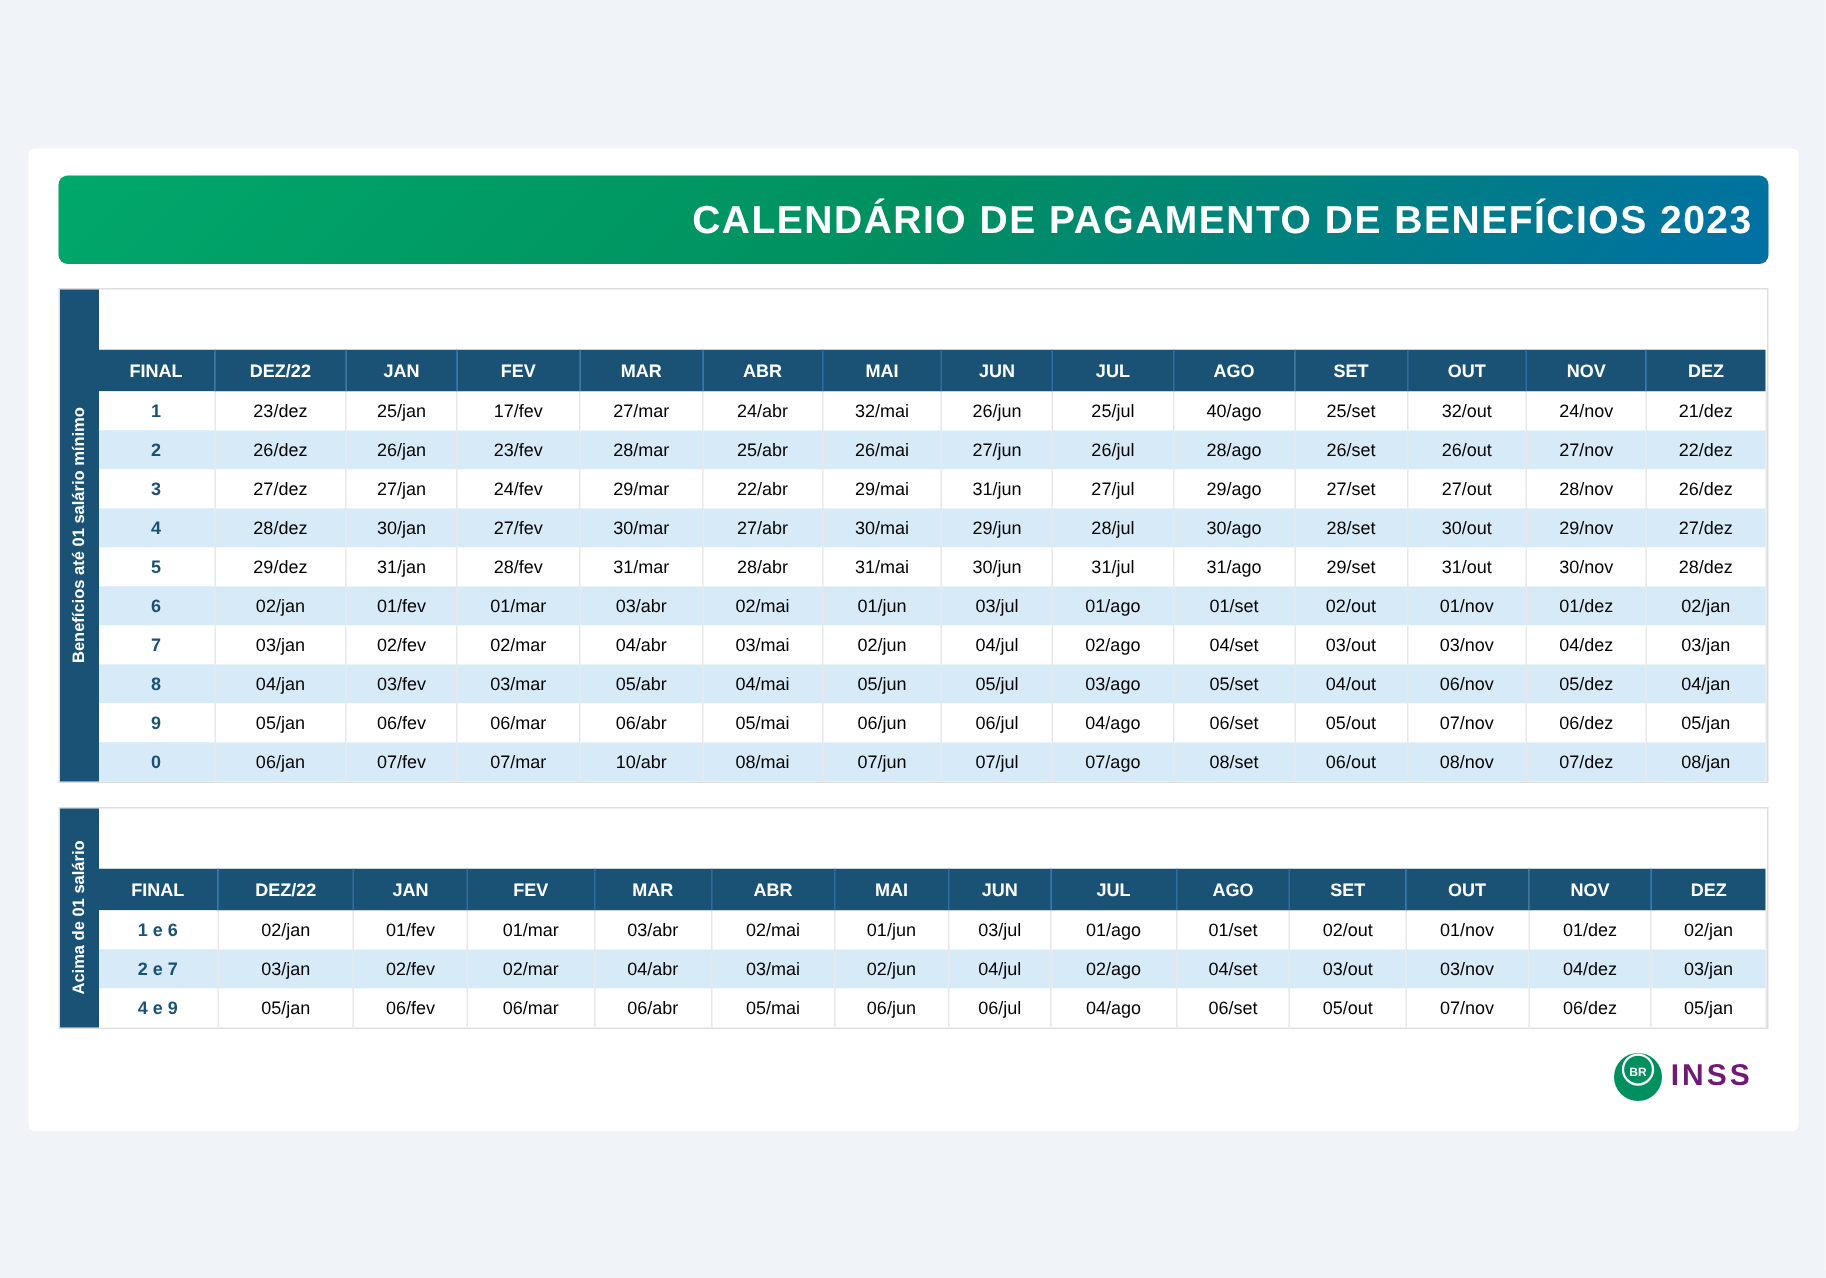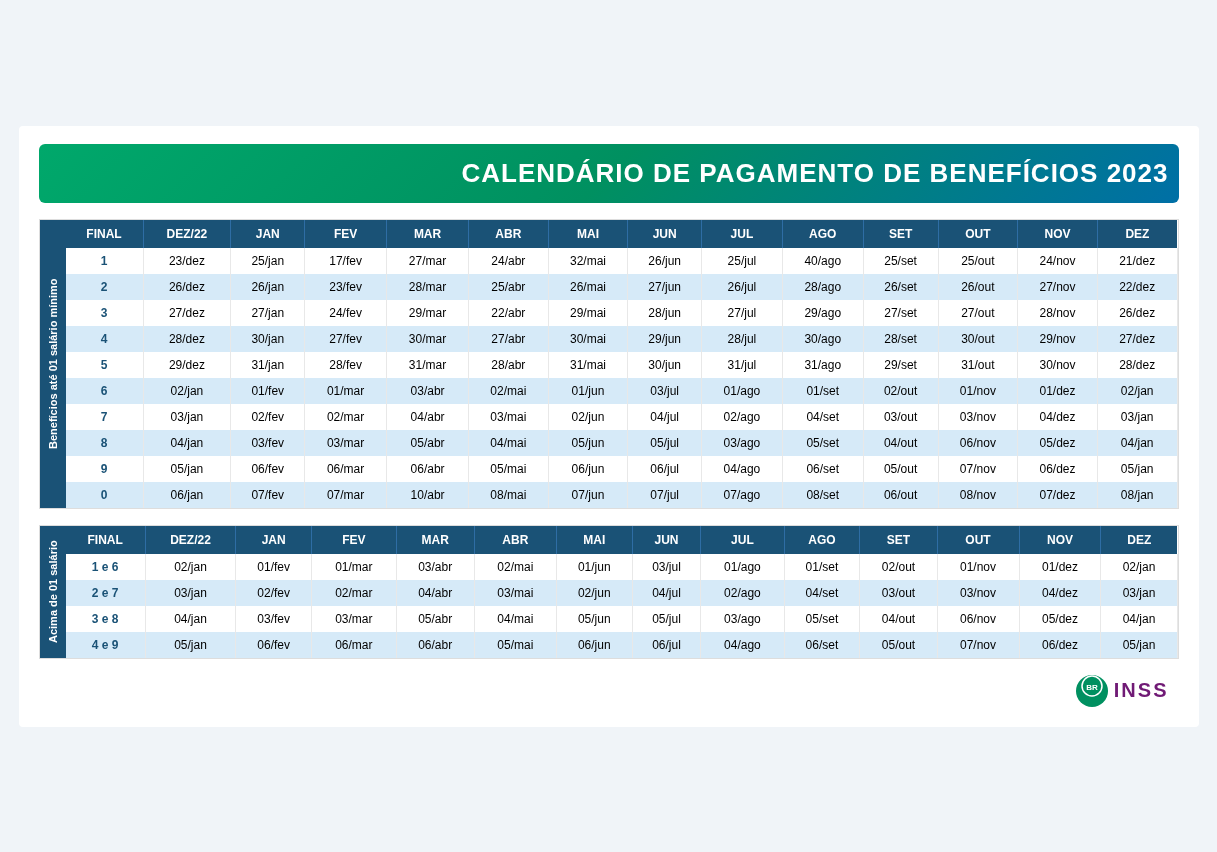--- a/index.html
+++ b/index.html
@@ -47,20 +47,21 @@
       text-align: center;
       padding: 8px 4px;
       min-width: 26px;
       display: flex;
       align-items: center;
       justify-content: center;
     }
     .table-wrap {
       flex: 1;
       overflow: hidden;
+      margin-top: 40px;
     }
     table {
       width: 100%;
       border-collapse: collapse;
       font-size: 12px;
     }
     thead tr {
       background: #1a5276;
       color: white;
     }
@@ -153,21 +154,21 @@
               <td>23/dez</td>
               <td>25/jan</td>
               <td>17/fev</td>
               <td>27/mar</td>
               <td>24/abr</td>
               <td>32/mai</td>
               <td>26/jun</td>
               <td>25/jul</td>
               <td>40/ago</td>
               <td>25/set</td>
-              <td>25/out</td>
+              <td>32/out</td>
               <td>24/nov</td>
               <td>21/dez</td>
             </tr>
             <tr>
               <td>2</td>
               <td>26/dez</td>
               <td>26/jan</td>
               <td>23/fev</td>
               <td>28/mar</td>
               <td>25/abr</td>
@@ -181,21 +182,21 @@
               <td>22/dez</td>
             </tr>
             <tr>
               <td>3</td>
               <td>27/dez</td>
               <td>27/jan</td>
               <td>24/fev</td>
               <td>29/mar</td>
               <td>22/abr</td>
               <td>29/mai</td>
-              <td>28/jun</td>
+              <td>31/jun</td>
               <td>27/jul</td>
               <td>29/ago</td>
               <td>27/set</td>
               <td>27/out</td>
               <td>28/nov</td>
               <td>26/dez</td>
             </tr>
             <tr>
               <td>4</td>
               <td>28/dez</td>
@@ -362,36 +363,20 @@
               <td>02/jun</td>
               <td>04/jul</td>
               <td>02/ago</td>
               <td>04/set</td>
               <td>03/out</td>
               <td>03/nov</td>
               <td>04/dez</td>
               <td>03/jan</td>
             </tr>
             <tr>
-              <td>3 e 8</td>
-              <td>04/jan</td>
-              <td>03/fev</td>
-              <td>03/mar</td>
-              <td>05/abr</td>
-              <td>04/mai</td>
-              <td>05/jun</td>
-              <td>05/jul</td>
-              <td>03/ago</td>
-              <td>05/set</td>
-              <td>04/out</td>
-              <td>06/nov</td>
-              <td>05/dez</td>
-              <td>04/jan</td>
-            </tr>
-            <tr>
               <td>4 e 9</td>
               <td>05/jan</td>
               <td>06/fev</td>
               <td>06/mar</td>
               <td>06/abr</td>
               <td>05/mai</td>
               <td>06/jun</td>
               <td>06/jul</td>
               <td>04/ago</td>
               <td>06/set</td>

